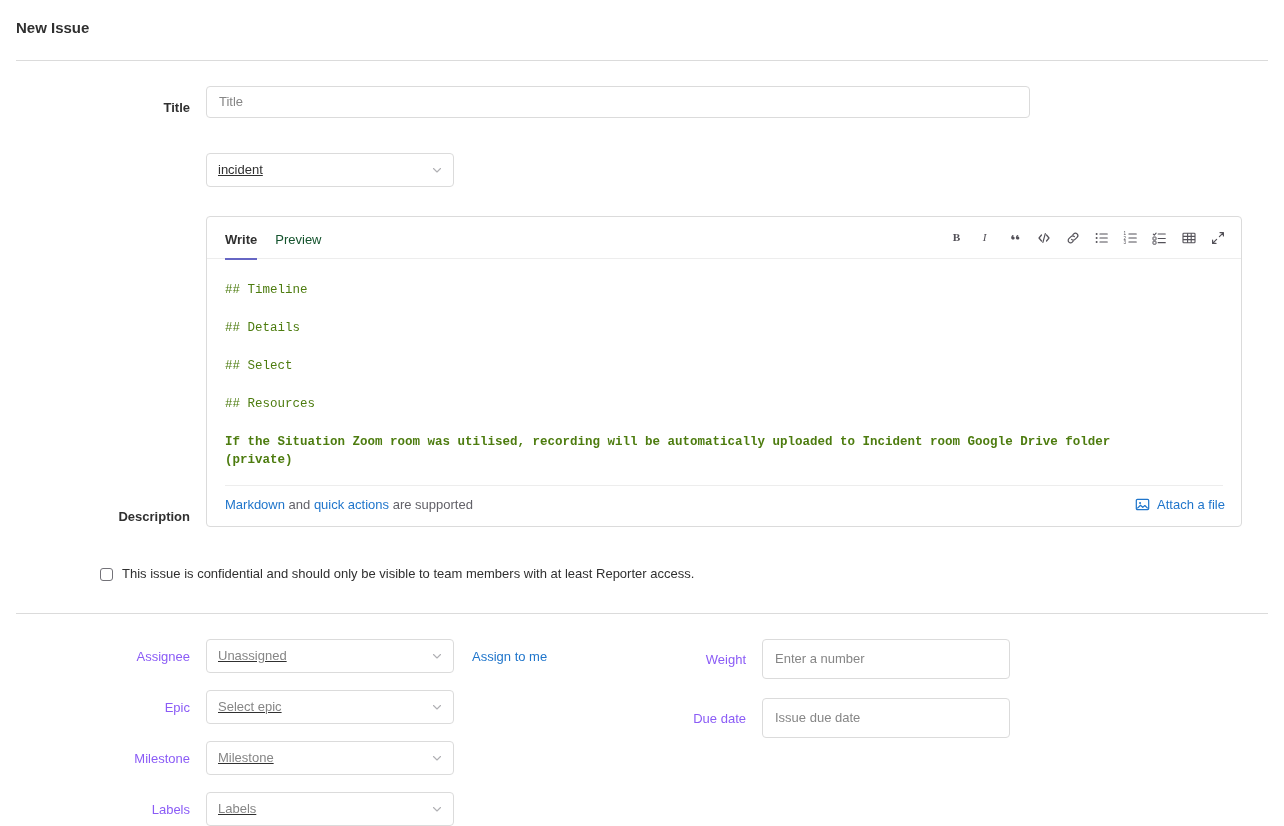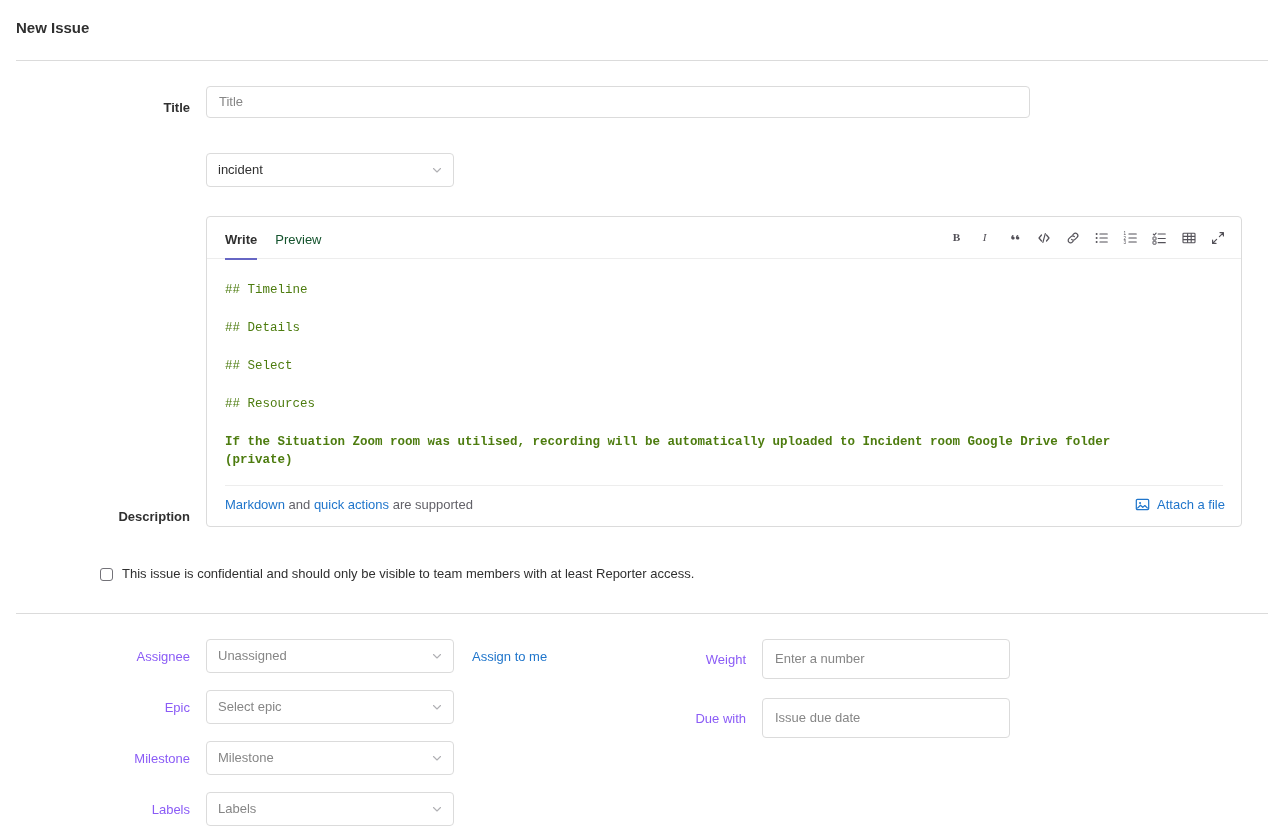--- a/index.html
+++ b/index.html
@@ -70,20 +70,21 @@
     position: relative;
     height: 34px;
     border: 1px solid #dbdbdb;
     border-radius: 4px;
     background: #fff;
     display: flex;
     align-items: center;
     padding: 0 30px 0 11px;
     font-size: 13px;
     line-height: 34px;
+    text-decoration: underline;
   }
   .select .val { color: #303030; }
   .select .ph { color: #868686; }
   .select .chev {
     position: absolute;
     right: 10px;
     top: 50%;
     transform: translateY(-50%);
     width: 12px;
     height: 12px;
@@ -428,21 +429,21 @@
     <div class="bcol bcol-right">
 
       <div class="brow" style="margin-bottom:19px;">
         <div class="blabel">Weight</div>
         <div class="bfield">
           <div class="text-input b-input">Enter a number</div>
         </div>
       </div>
 
       <div class="brow">
-        <div class="blabel">Due with</div>
+        <div class="blabel">Due date</div>
         <div class="bfield">
           <div class="text-input b-input">Issue due date</div>
         </div>
       </div>
 
     </div>
 
   </div>
 
 </div>

